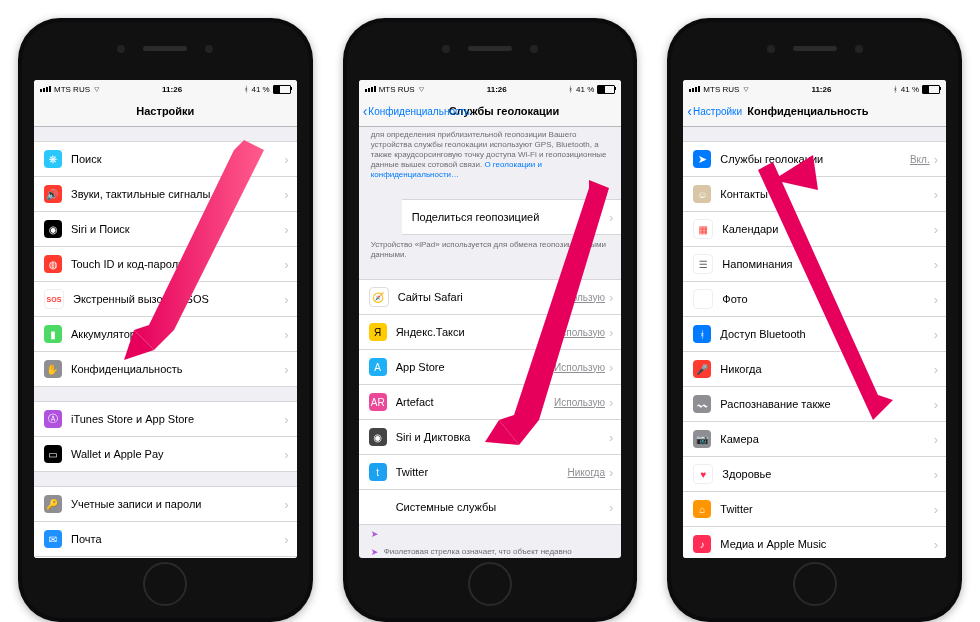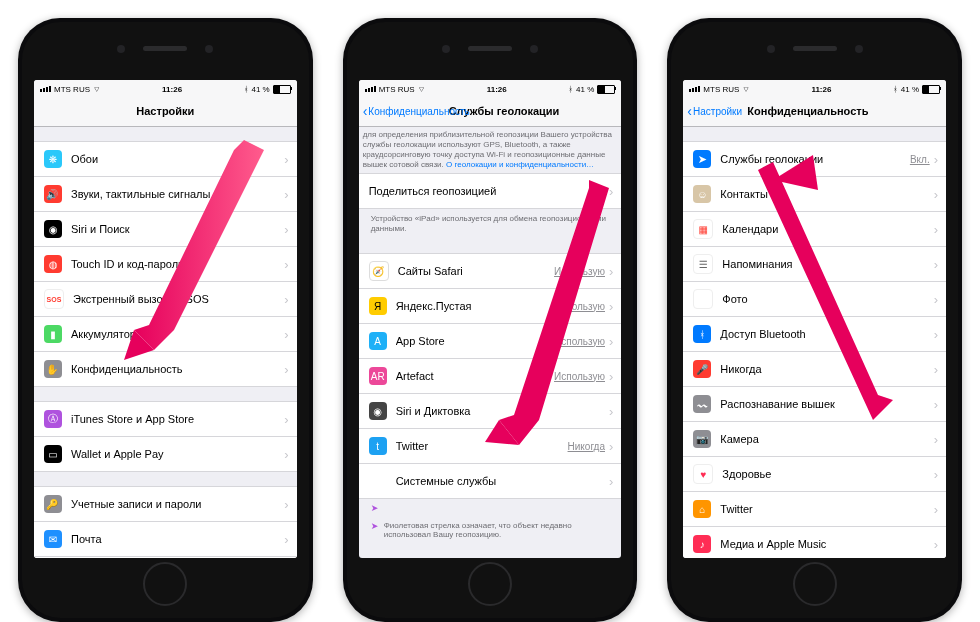--- a/index.html
+++ b/index.html
@@ -22,30 +22,30 @@
 .batt::after{content:"";position:absolute;right:-2px;top:1.5px;width:1.3px;height:3px;background:#000;}
 .batt i{display:block;height:100%;width:40%;background:#000;}
 .btic{font-size:8px;}
 .navbar{height:30px;background:#f7f7f8;border-bottom:0.5px solid #b8b8bc;display:flex;align-items:center;position:relative;font-size:11px;}
 .nav-title{position:absolute;left:0;right:0;text-align:center;font-weight:600;pointer-events:none;white-space:nowrap;overflow:hidden;text-overflow:ellipsis;}
 .nav-back{color:#007aff;display:flex;align-items:center;padding-left:4px;white-space:nowrap;font-size:10px;z-index:1;}
 .nav-back .chev{font-size:14px;margin-right:1px;}
 .content{flex:1;overflow:hidden;font-size:11px;color:#000;}
 
 .group{margin-top:14px;}
-.group.tight{margin-top:0;}
+.group.tight{margin-top:16px;padding-left:43px;}
 .row{background:#fff;border-top:0.5px solid #d6d6da;display:flex;align-items:center;min-height:28px;padding:3px 8px 3px 10px;}
 .group .row:first-child{border-top:0.5px solid #d6d6da;}
 .group .row:last-child{border-bottom:0.5px solid #d6d6da;}
 .row .app-icon{width:18px;height:18px;border-radius:4px;margin-right:9px;flex:0 0 18px;display:flex;align-items:center;justify-content:center;font-size:10px;color:#fff;}
 .row .label{flex:1;white-space:nowrap;overflow:hidden;text-overflow:ellipsis;}
 .row .value{color:#8e8e93;font-size:10px;margin-right:4px;text-decoration:underline;}
 .row .chev{color:#c7c7cc;font-size:13px;}
 .footer-note{font-size:8px;color:#6d6d72;padding:5px 12px;line-height:1.25;}
-.header-note{font-size:8px;color:#6d6d72;padding:3px 4px;line-height:1.25;}
+.header-note{font-size:8px;color:#6d6d72;padding:3px 12px;line-height:1.25;}
 .link{color:#007aff;}
 .legend{font-size:8px;color:#6d6d72;padding:4px 12px;display:flex;gap:5px;}
 .legend .la{flex:0 0 8px;font-size:9px;}
 .legend.purple .la{color:#af52de;}
 
 .arrow{position:absolute;pointer-events:none;}
 .arrow svg{display:block;}
 
 .nav-title.offset{padding-left:90px;text-align:left;}
 .nav-title.offset2{padding-left:64px;text-align:left;}
@@ -81,21 +81,21 @@
               </span>
         </div>
       </div>
       <div class="navbar">
         <div class="nav-title">Настройки</div>
       </div>
       <div class="content">
         <div class="group">
           <div class="row">
                 <div class="app-icon" style="background:#2ac8fa">❋</div>
-                <div class="label">Обои</div>
+                <div class="label">Поиск</div>
                 <div class="chev">›</div>
               </div>
           <div class="row">
                 <div class="app-icon" style="background:#ff3b30">🔊</div>
                 <div class="label">Звуки, тактильные сигналы</div>
                 <div class="chev">›</div>
               </div>
           <div class="row">
                 <div class="app-icon" style="background:#000">◉</div>
                 <div class="label">Siri и Поиск</div>
@@ -211,21 +211,21 @@
         <div class="footer-note">Устройство «iPad» используется для обмена геопозиционными данными.</div>
         <div class="group">
           <div class="row">
                 <div class="app-icon" style="background:#fff;border:0.5px solid #ddd;color:#1e90ff">🧭</div>
                 <div class="label">Сайты Safari</div>
                 <div class="value">Использую</div>
                 <div class="chev">›</div>
               </div>
           <div class="row">
                 <div class="app-icon" style="background:#ffcc00;color:#000">Я</div>
-                <div class="label">Яндекс.Пустая</div>
+                <div class="label">Яндекс.Такси</div>
                 <div class="value">Использую</div>
                 <div class="chev">›</div>
               </div>
           <div class="row">
                 <div class="app-icon" style="background:#1eb0f7">A</div>
                 <div class="label">App Store</div>
                 <div class="value">Использую</div>
                 <div class="chev">›</div>
               </div>
           <div class="row">
@@ -338,21 +338,21 @@
                 <div class="label">Доступ Bluetooth</div>
                 <div class="chev">›</div>
               </div>
           <div class="row">
                 <div class="app-icon" style="background:#ff3b30">🎤</div>
                 <div class="label">Никогда</div>
                 <div class="chev">›</div>
               </div>
           <div class="row">
                 <div class="app-icon" style="background:#8e8e93">〰</div>
-                <div class="label">Распознавание вышек</div>
+                <div class="label">Распознавание также</div>
                 <div class="chev">›</div>
               </div>
           <div class="row">
                 <div class="app-icon" style="background:#8e8e93">📷</div>
                 <div class="label">Камера</div>
                 <div class="chev">›</div>
               </div>
           <div class="row">
                 <div class="app-icon" style="background:#fff;color:#ff2d55;border:0.5px solid #eee">♥</div>
                 <div class="label">Здоровье</div>

